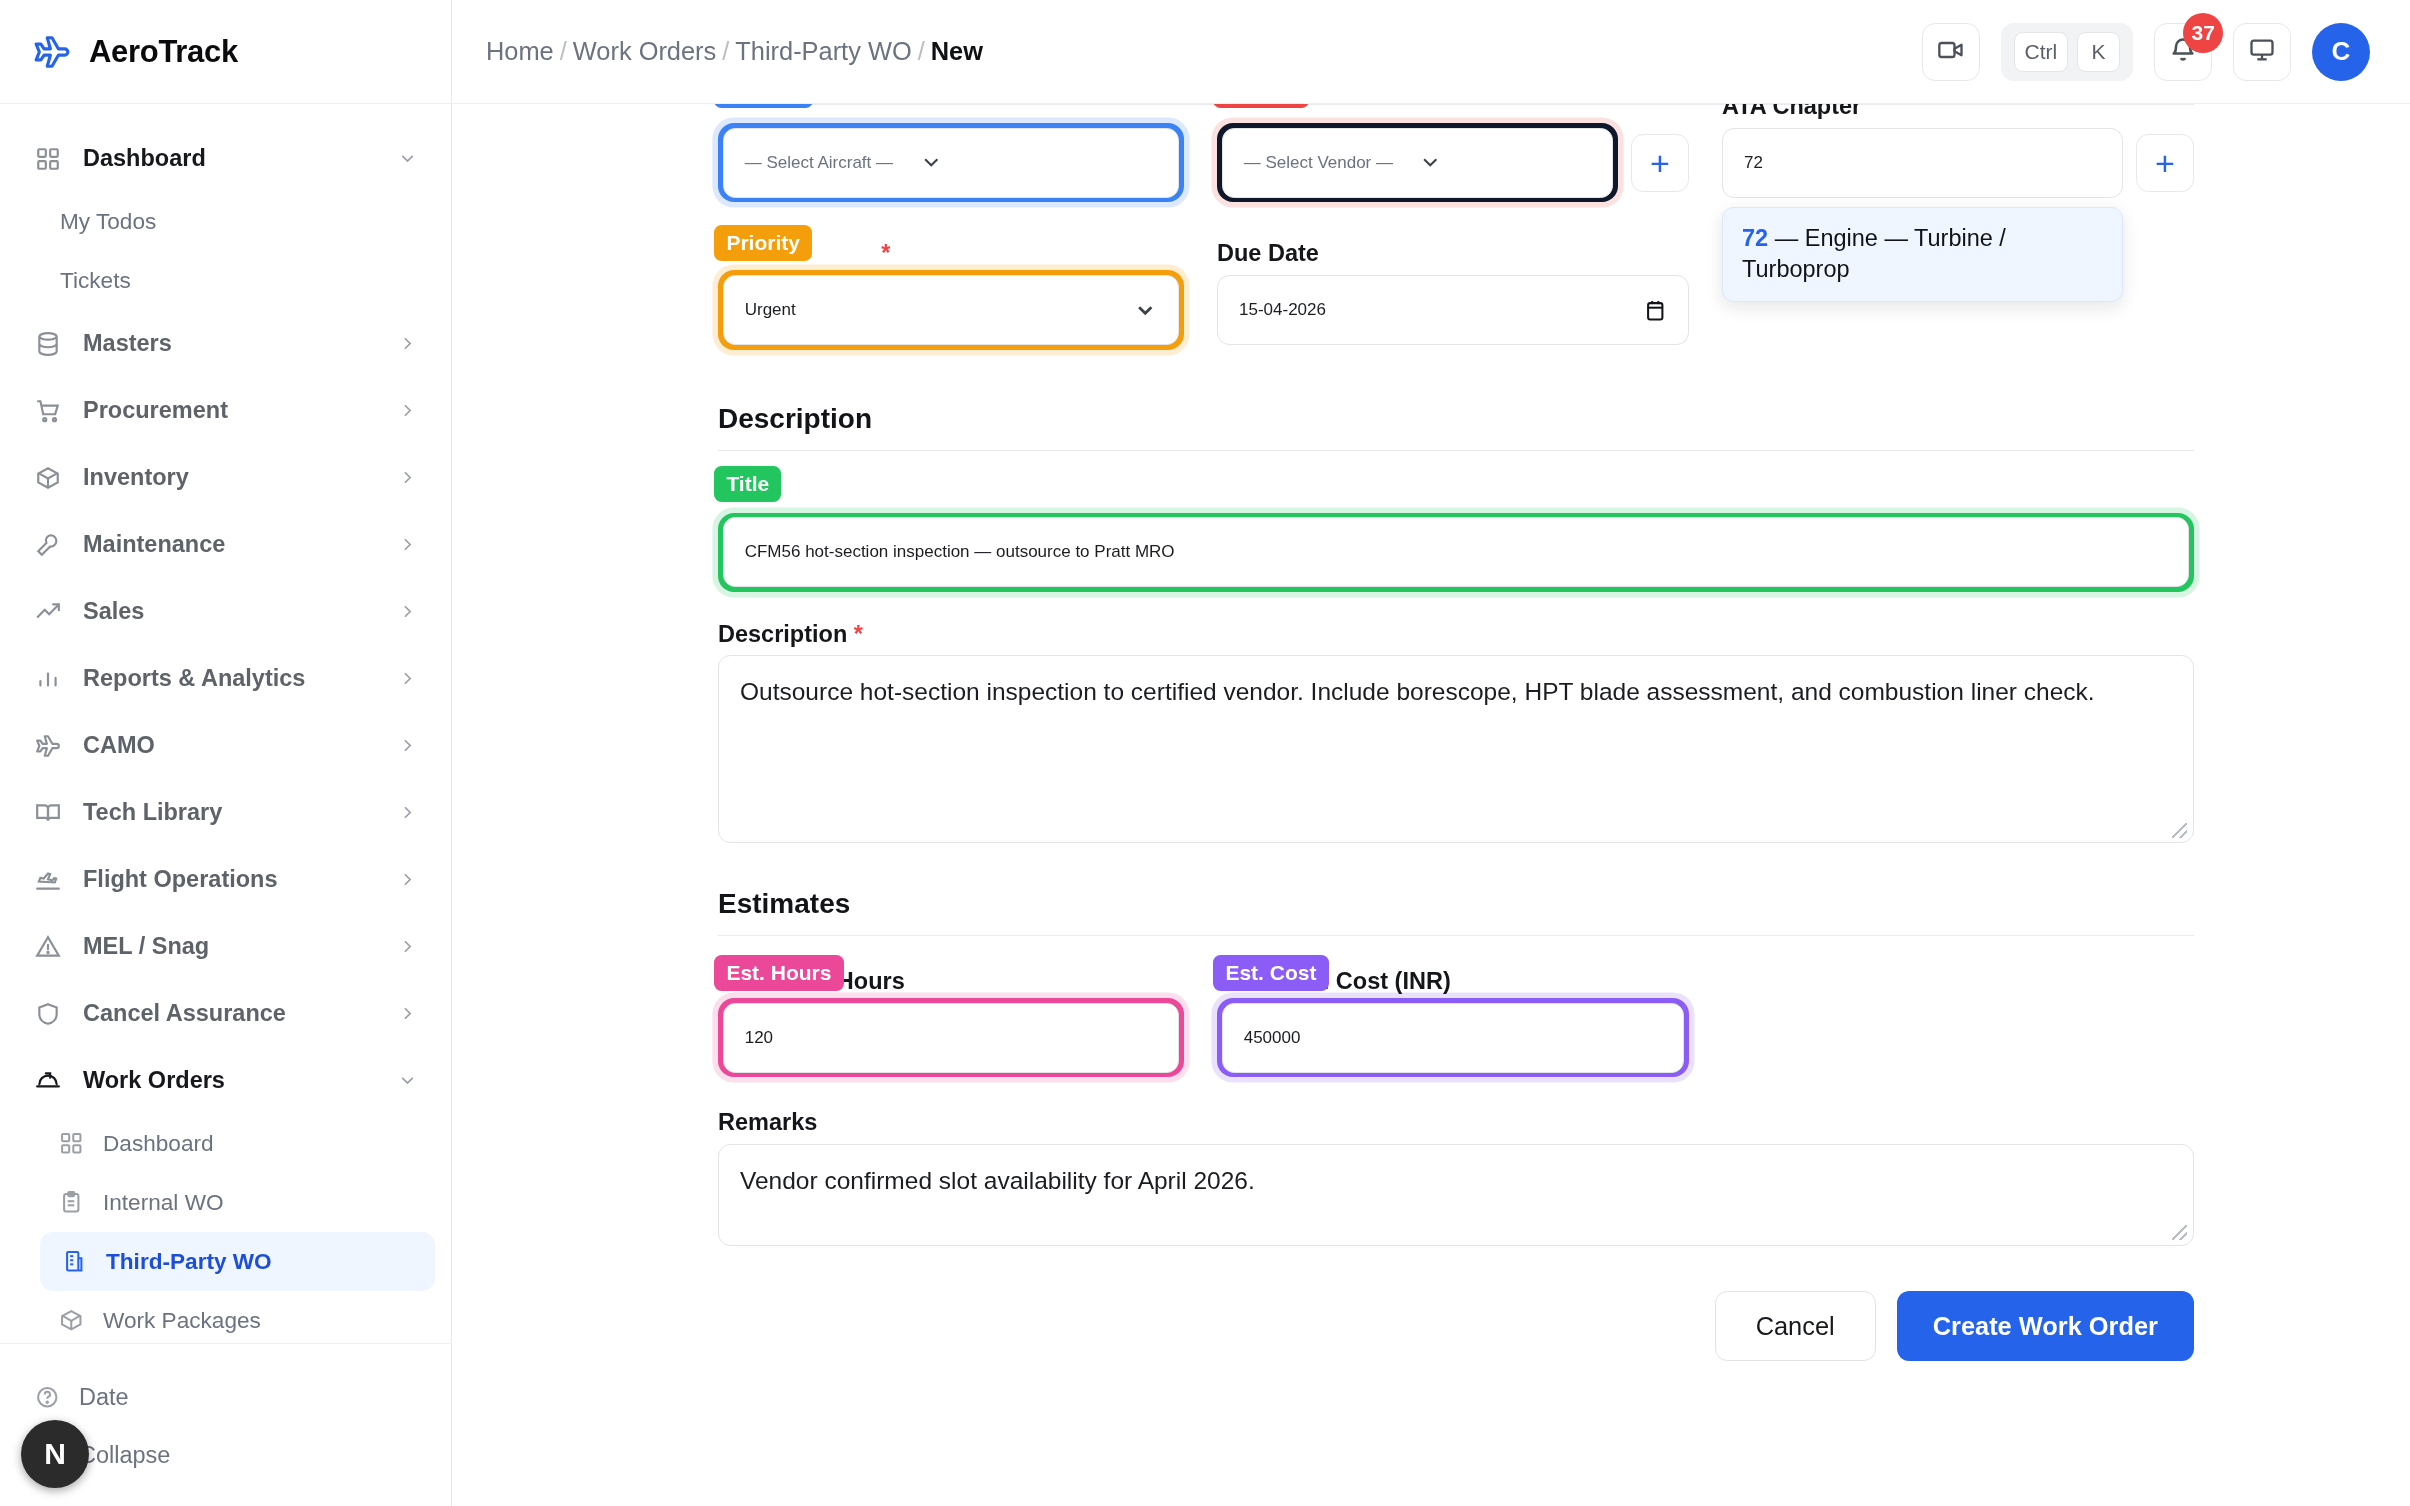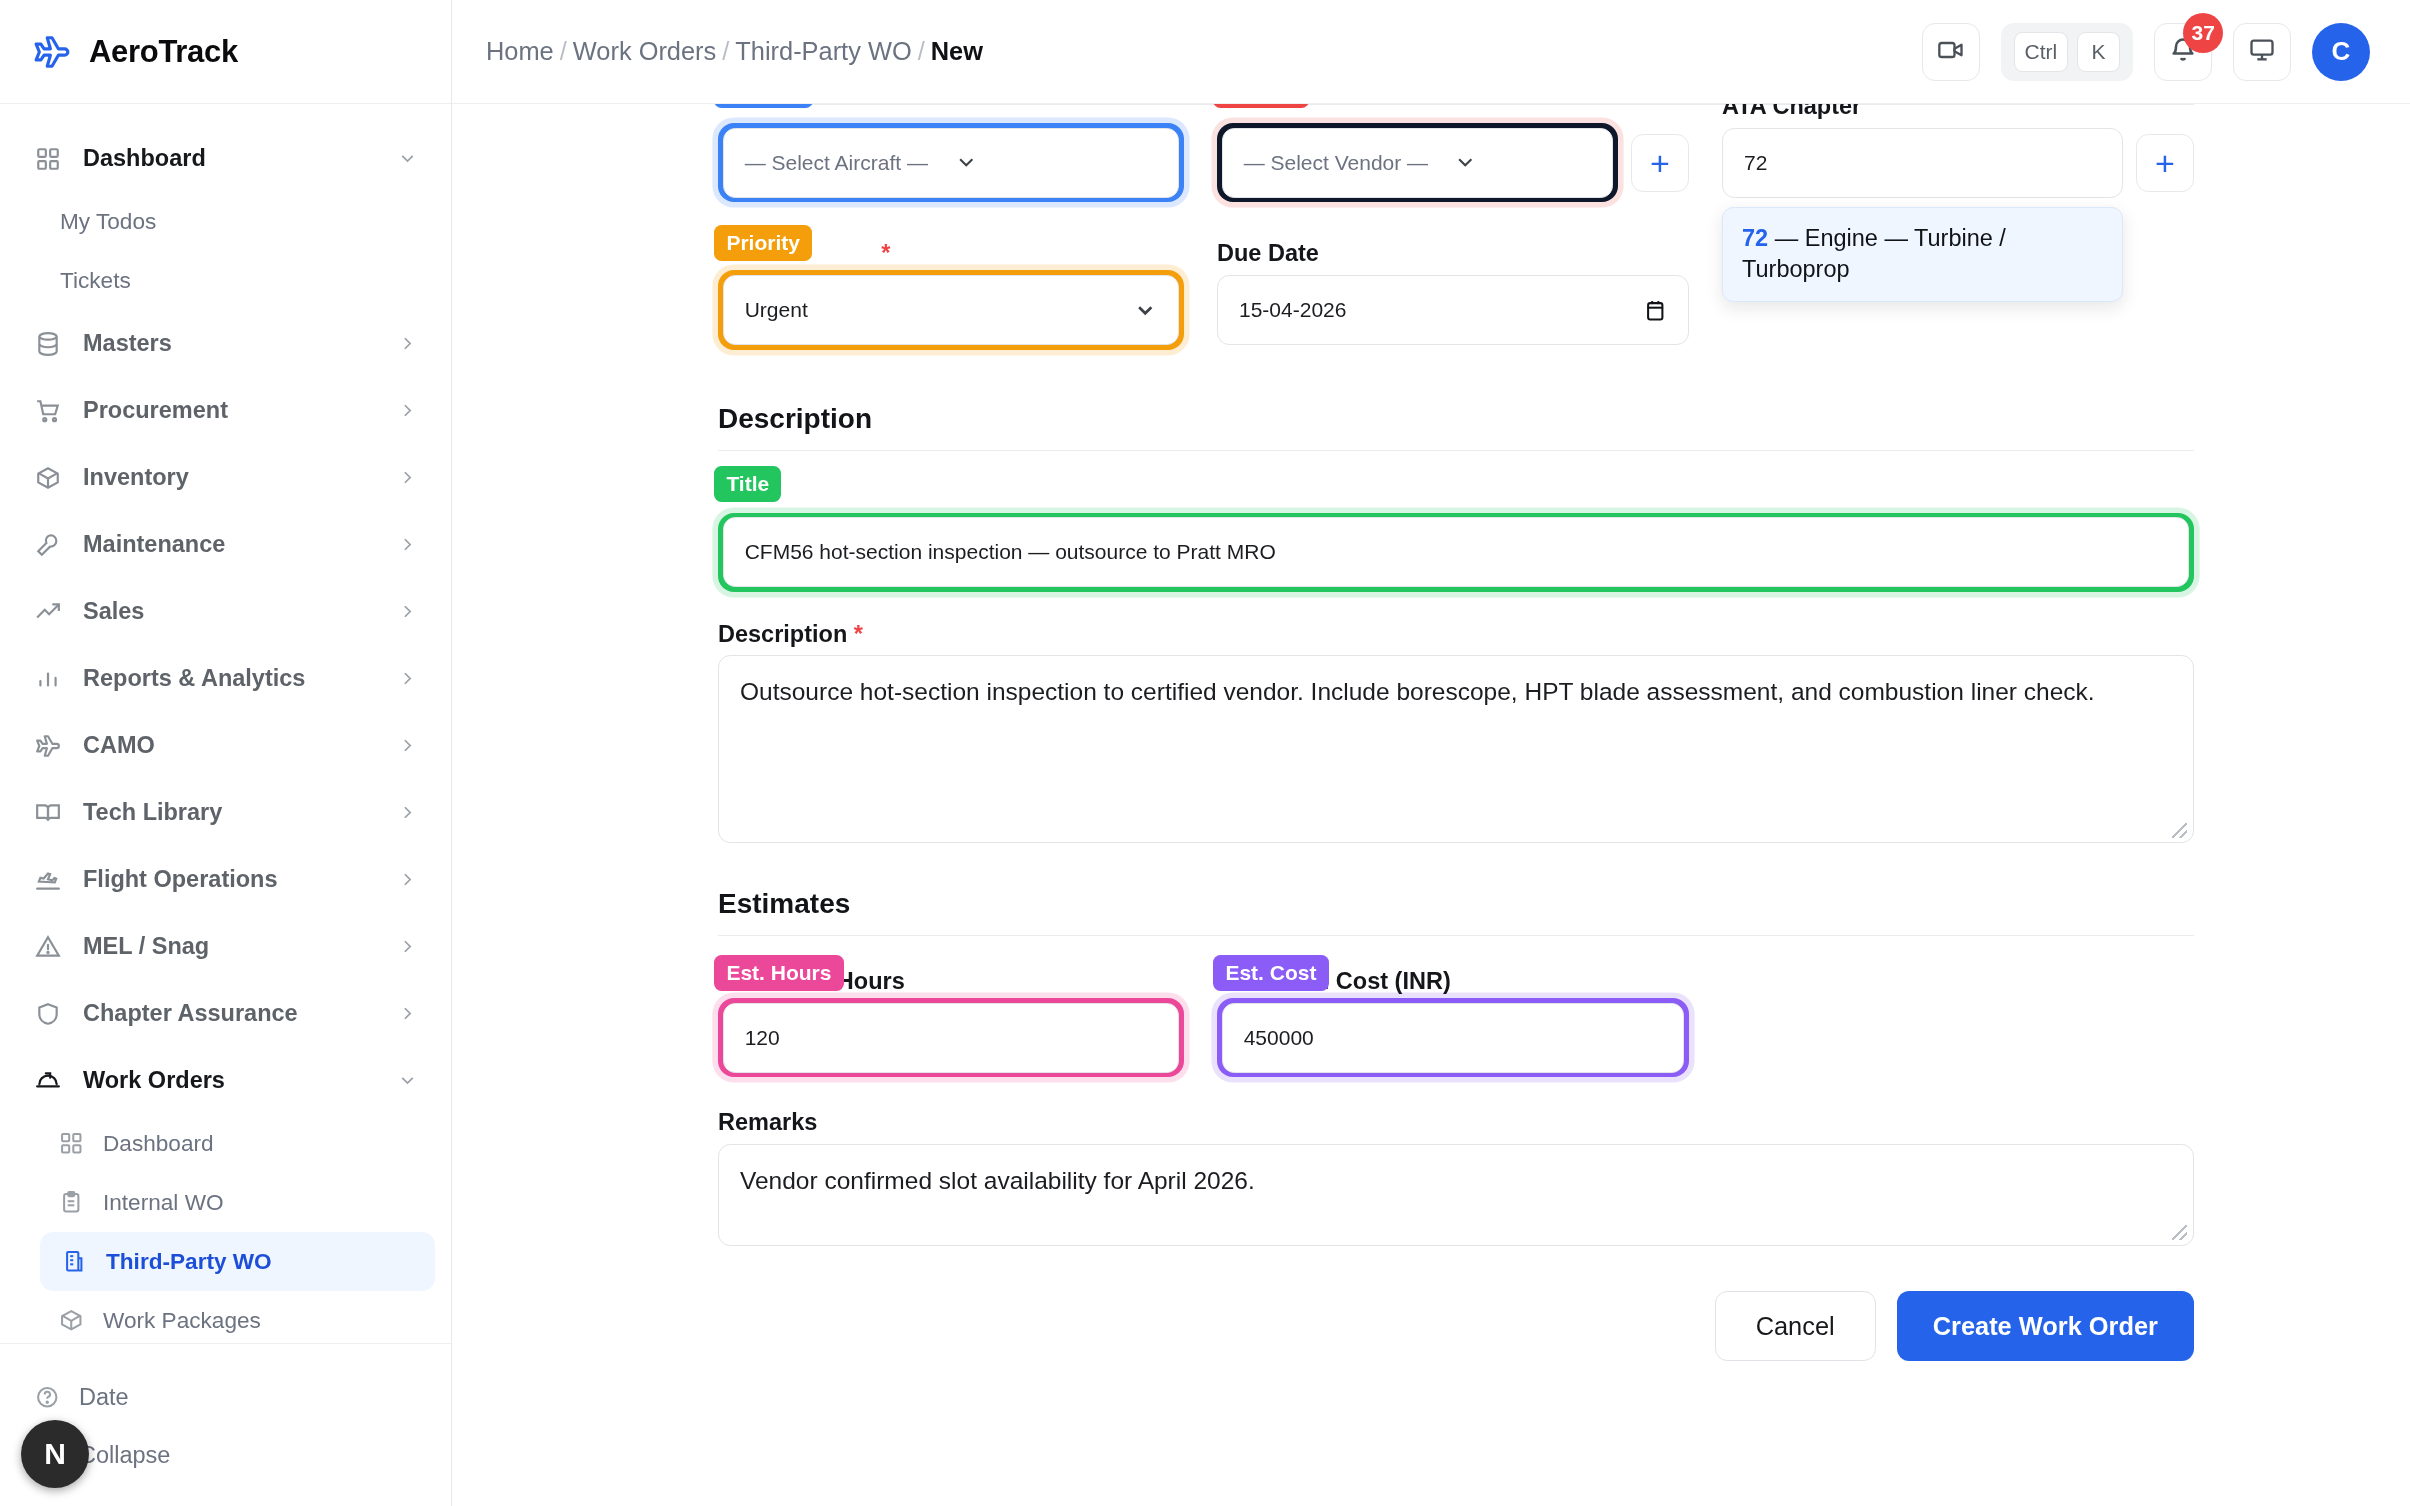--- a/index.html
+++ b/index.html
@@ -121,21 +121,21 @@
   .grid3 { display: grid; grid-template-columns: 466px 1fr 1fr; gap: 0 33px; }
 
   .field { position: relative; margin-bottom: 0; }
   .flabel { font-size: 23.5px; font-weight: 700; color: #14161a; display: block; height: 34px; line-height: 34px; white-space: nowrap; }
   .req { color: #ef4444; font-weight: 700; }
 
   .ctrl {
     height: 70px; width: 100%;
     border: 0.9px solid #e2e4e7; border-radius: 12.2px; background: #fff;
     display: flex; align-items: center; padding: 8px 21px;
-    font-size: 21px; color: #1b1d21;
+    font-size: 17px; color: #1b1d21;
   }
   .ctrl.ph { color: #6b7280; }
   .ctrl.select { justify-content: flex-start; gap: 0; position: relative; }
   .ctrl .caret { margin-left: auto; color: #3c4147; display:flex;align-items:center; }
 
   
   .ring { border-radius: 16px; padding: 4.7px; }
   .ring-blue   { background: #3b82f6; box-shadow: 0 0 0 5.6px rgba(59,130,246,.18); }
   .ring-red    { background: #0f172a; box-shadow: 0 0 0 5.6px rgba(239,68,68,.16); }
   .ring-orange { background: #f59e0b; box-shadow: 0 0 0 5.6px rgba(245,158,11,.18); }
@@ -395,21 +395,21 @@
             </svg>
           </span>
       </div>
 
       <div class="nav-item">
         <span class="ico">
             <svg width="26" height="26" viewBox="0 0 24 24" fill="none" stroke="currentColor" stroke-width="2">
               <path d="M12 3l8 3v6c0 5-3.4 8.2-8 9-4.6-.8-8-4-8-9V6z"></path>
             </svg>
           </span>
-        <span class="lbl">Chapter Assurance</span>
+        <span class="lbl">Cancel Assurance</span>
         <span class="chev">
             <svg width="21" height="21" viewBox="0 0 24 24" fill="none" stroke="currentColor" stroke-width="2">
               <polyline points="9 6 15 12 9 18"></polyline>
             </svg>
           </span>
       </div>
 
       <div class="nav-item expanded">
         <span class="ico" style="color:#16181b">
             <svg width="26" height="26" viewBox="0 0 24 24" fill="none" stroke="currentColor" stroke-width="2" stroke-linecap="round">

